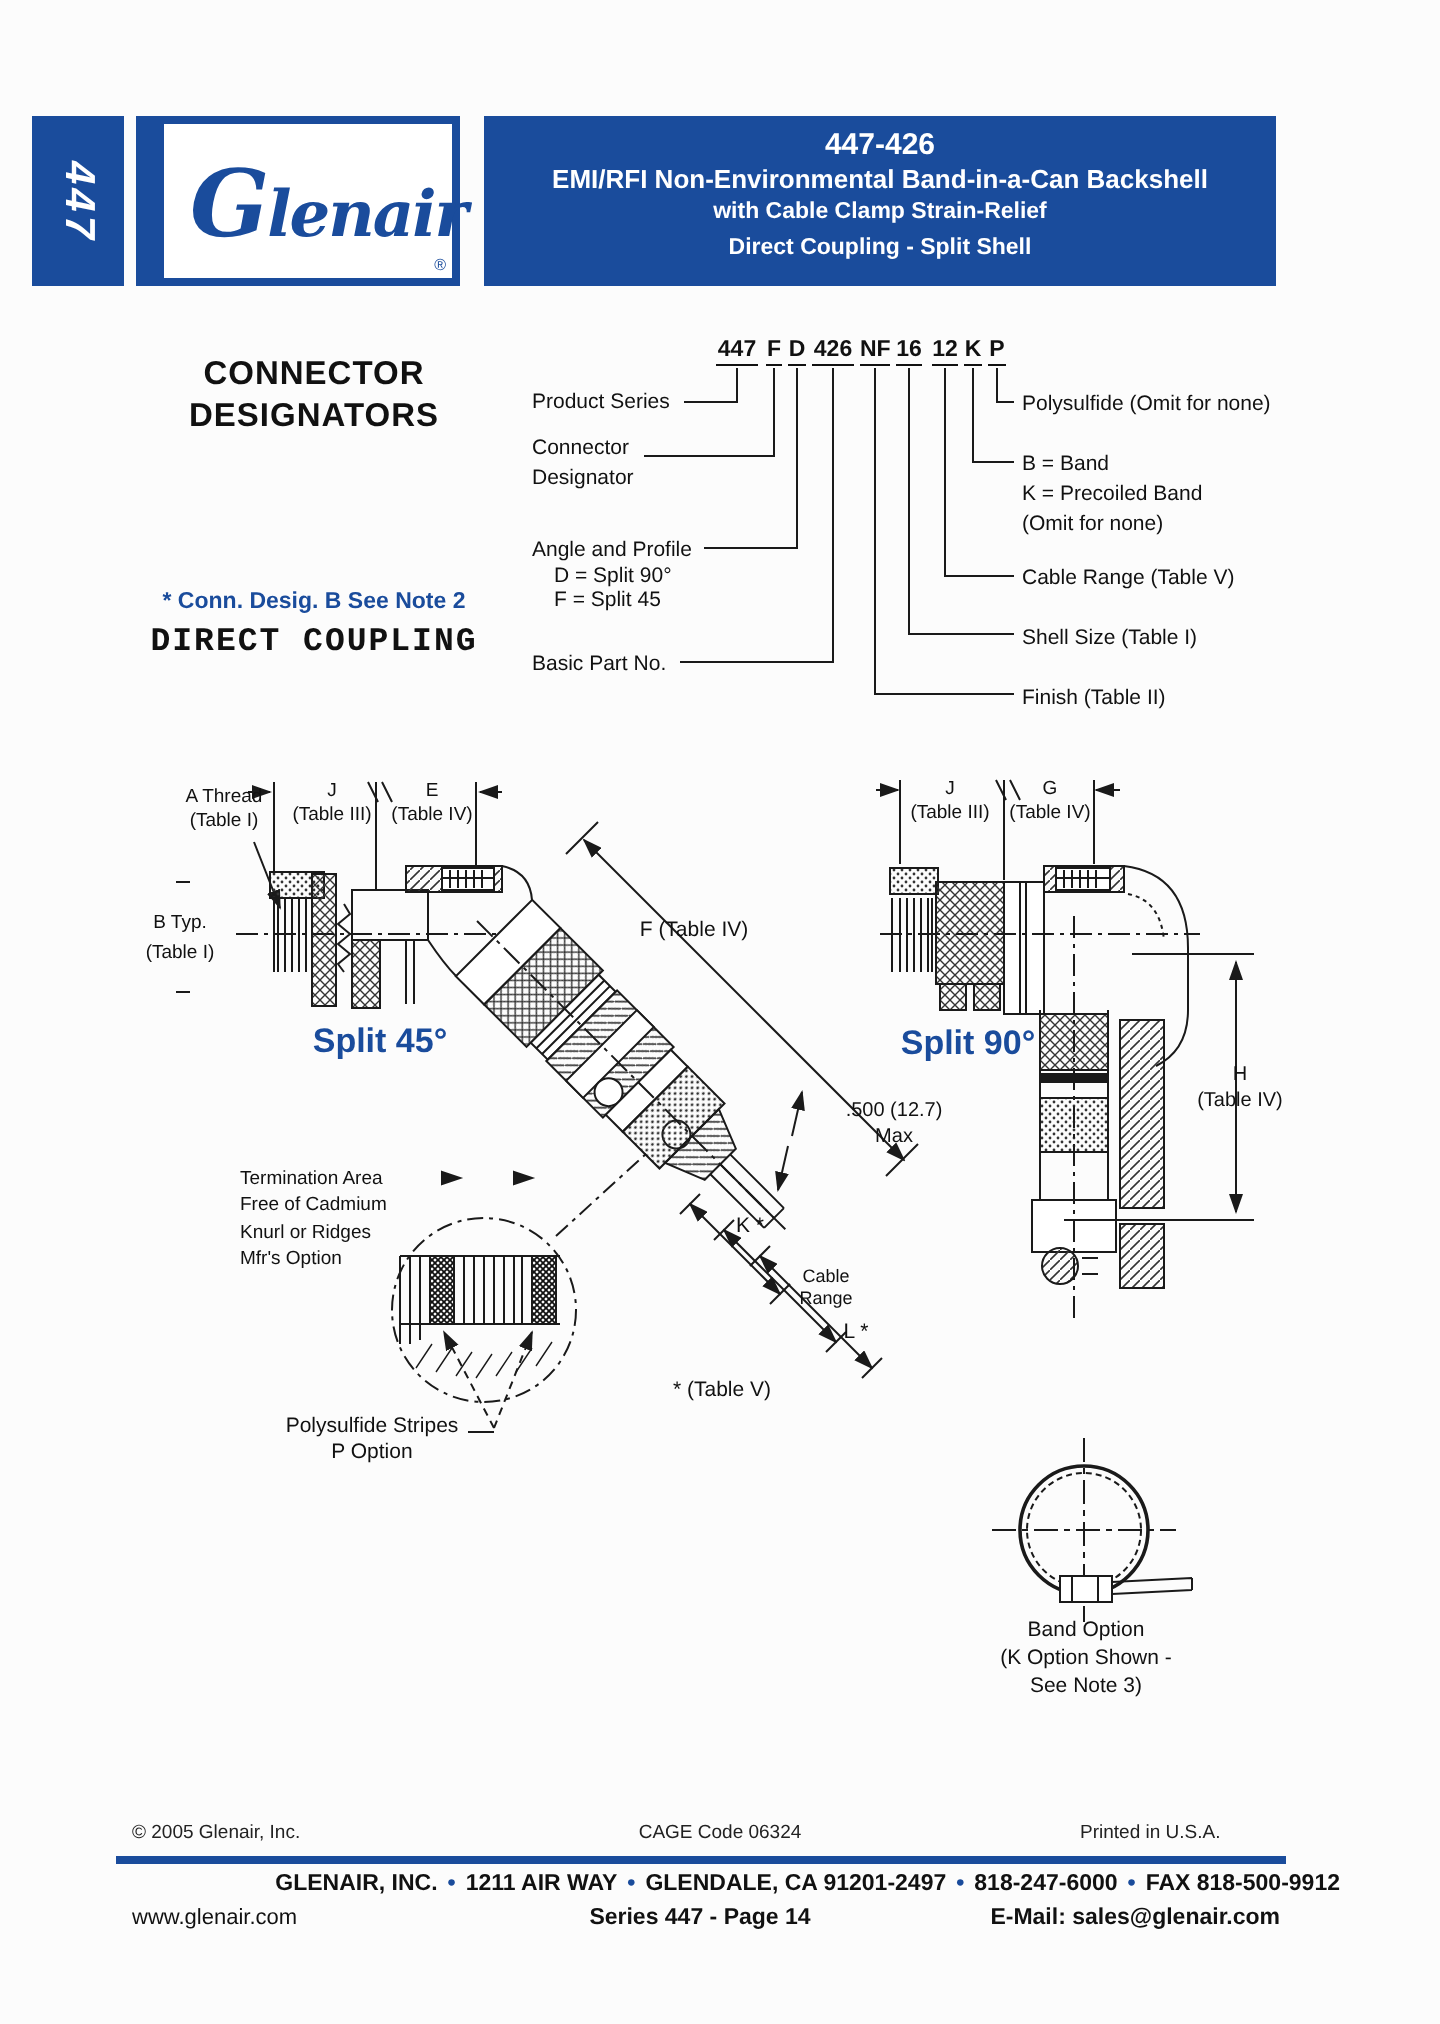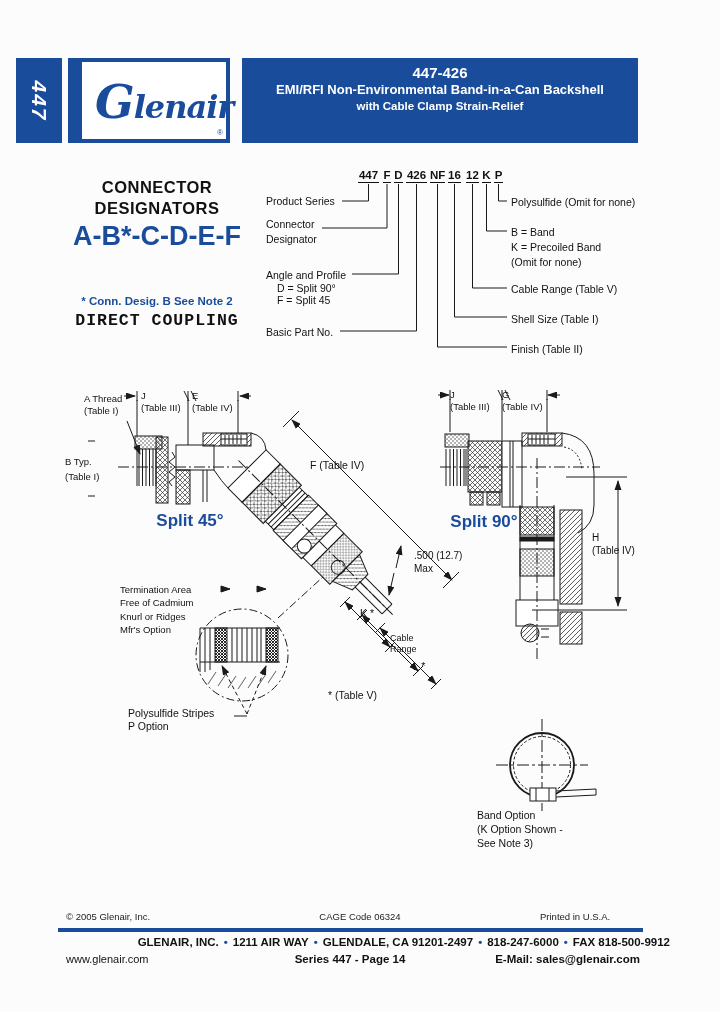--- a/index.html
+++ b/index.html
@@ -29,21 +29,21 @@
   .d-head{left:17px;top:177px;width:280px;font-size:16.5px;font-weight:bold;line-height:21px;letter-spacing:.5px;}
   .d-row{left:17px;top:221px;width:280px;font-size:27px;font-weight:bold;color:var(--blue);}
   .d-row2{top:257px;}
   .d-note{left:17px;top:295px;width:280px;font-size:11.5px;font-weight:bold;color:var(--blue);}
   .d-coup{left:17px;top:311px;width:280px;font-size:16.5px;font-weight:bold;letter-spacing:1px;font-family:Liberation Mono, monospace;}
   
   .pc{position:absolute;top:169px;height:13px;text-align:center;font-size:11.5px;font-weight:bold;
       border-bottom:1.5px solid #111;z-index:2;line-height:13px;}
   .cl{position:absolute;font-size:10.5px;z-index:2;white-space:pre-line;line-height:15px;}
   
-  .dl{font-size:9.5px;line-height:11.5px;}
+  .dl{font-size:9.5px;line-height:11.5px;text-align:center;}
   .ttl{font-size:17px;font-weight:bold;color:var(--blue);text-align:center;}
   
   .ft-small{font-size:9.5px;color:#222;}
   .ft-rule{left:58px;top:928px;width:585px;height:4px;background:var(--blue);z-index:2;}
   .ft-addr{left:30px;top:936px;width:640px;text-align:right;font-size:11.5px;font-weight:bold;z-index:2;}
   .blt{color:var(--blue);margin:0 5px;}
   .ft-web{left:66px;top:953px;font-size:11px;z-index:2;}
   .ft-series{left:250px;top:953px;width:200px;text-align:center;font-size:11.5px;font-weight:bold;z-index:2;}
   .ft-email{left:460px;top:953px;width:180px;text-align:right;font-size:11.5px;font-weight:bold;z-index:2;}
   :root{--blue:#1a4c9c;}
@@ -211,25 +211,25 @@
   <div class="abs logo-box">
     <div class="logo-panel">
       <span class="logo-script">Glenair</span>
       <span class="logo-reg">®</span>
     </div>
   </div>
   <div class="abs hdr-bar">
     <div class="hdr-code">447-426</div>
     <div class="hdr-l1">EMI/RFI Non-Environmental Band-in-a-Can Backshell</div>
     <div class="hdr-l2">with Cable Clamp Strain-Relief</div>
+    <div class="hdr-l3">Direct Coupling - Split Shell</div>
   </div>
 
   <div class="lbl desig d-head">CONNECTOR
 DESIGNATORS</div>
-  <div class="lbl desig d-row">A-B*-C-D-E-F</div>
   <div class="lbl desig d-note">* Conn. Desig. B See Note 2</div>
   <div class="lbl desig d-coup">DIRECT COUPLING</div>
 
   <span class="pc" style="left:358px;width:21px">447</span>
   <span class="pc" style="left:383px;width:8px">F</span>
   <span class="pc" style="left:394px;width:9px">D</span>
   <span class="pc" style="left:406px;width:21px">426</span>
   <span class="pc" style="left:430px;width:15px">NF</span>
   <span class="pc" style="left:448px;width:13px">16</span>
   <span class="pc" style="left:466px;width:13px">12</span>

